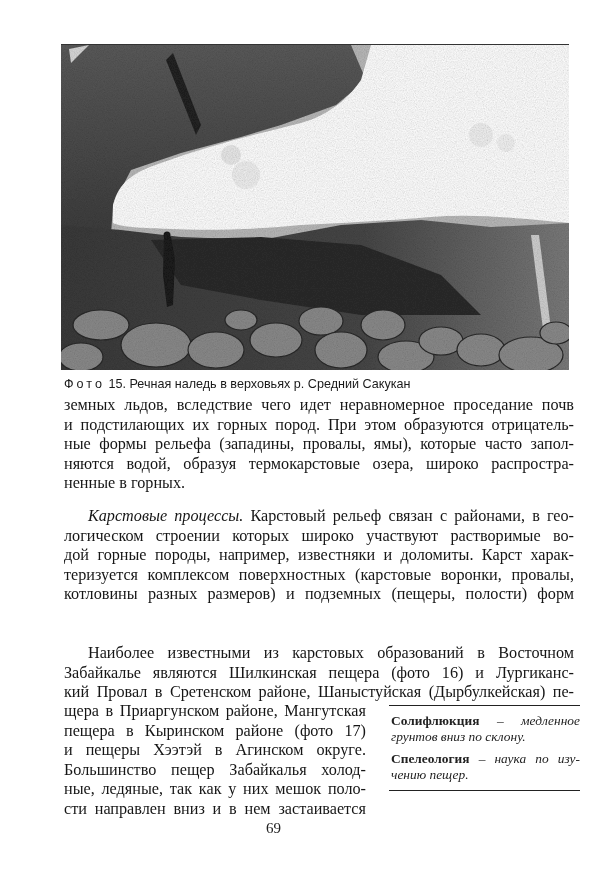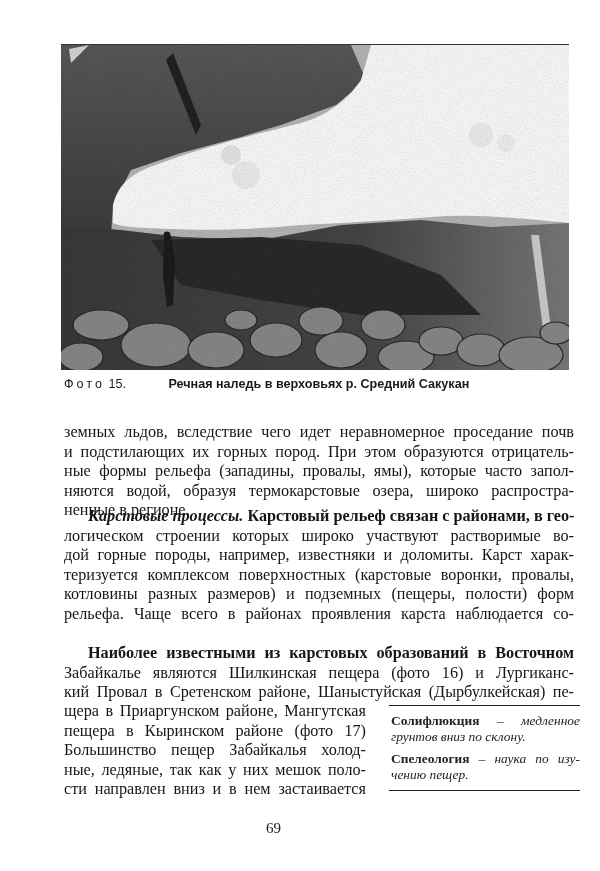--- a/index.html
+++ b/index.html
@@ -31,40 +31,40 @@
       left: 64px;
       top: 377px;
       width: 510px;
       font-family: "Liberation Sans", "DejaVu Sans", sans-serif;
       font-size: 12.6px;
       color: #1a1a1a;
       white-space: nowrap;
     }
     .caption .label { letter-spacing: 3px; font-weight: normal; }
     .caption .num { font-weight: normal; }
-    .caption .title { font-weight: bold; margin-left: 39px; }
+    .caption .title { font-weight: normal; }
 
     .text {
       position: absolute;
       left: 64px;
       width: 510px;
       font-size: 16.2px;
       line-height: 19.55px;
       text-align: justify;
     }
     .text .line {
       display: block;
       height: 19.55px;
       white-space: nowrap;
       text-align: justify;
       text-align-last: justify;
       overflow: visible;
     }
     .text .line.last { text-align-last: left; }
-    .text .line.indent { padding-left: 24px; font-weight: bold; }
+    .text .line.indent { padding-left: 24px; }
     .text em { font-style: italic; }
 
     .narrow .line { }
 
     .sidebar {
       position: absolute;
       left: 381px;
       top: 705px;
       width: 191px;
       border-top: 1.6px solid #222;
@@ -168,46 +168,46 @@
     </g>
   </svg>
 </div>
 
 <div class="caption">
   <span class="label">Фото</span>
   <span class="num">15.</span>
   <span class="title">Речная наледь в верховьях р. Средний Сакукан</span>
 </div>
 
-<div class="text" style="top:423px;">
+<div class="text" style="top:396px;">
   <span class="line">земных льдов, вследствие чего идет неравномерное проседание почв</span>
   <span class="line">и подстилающих их горных пород. При этом образуются отрицатель-</span>
   <span class="line">ные формы рельефа (западины, провалы, ямы), которые часто запол-</span>
   <span class="line">няются водой, образуя термокарстовые озера, широко распростра-</span>
-  <span class="line last">ненные в регионе.</span>
+  <span class="line last">ненные в горных.</span>
 </div>
 
 <div class="text" style="top:507px;">
   <span class="line indent"><em>Карстовые процессы.</em><span> Карстовый рельеф связан с районами, в гео-</span></span>
   <span class="line">логическом строении которых широко участвуют растворимые во-</span>
   <span class="line">дой горные породы, например, известняки и доломиты. Карст харак-</span>
   <span class="line">теризуется комплексом поверхностных (карстовые воронки, провалы,</span>
   <span class="line">котловины разных размеров) и подземных (пещеры, полости) форм</span>
-  <span class="line">рельефа. Чаще всего в районах проявления карста наблюдается со-</span>
 </div>
 
 <div class="text" style="top:644px;">
   <span class="line indent">Наиболее известными из карстовых образований в Восточном</span>
   <span class="line">Забайкалье являются Шилкинская пещера (фото 16) и Лургиканс-</span>
   <span class="line">кий Провал в Сретенском районе, Шаныстуйская (Дырбулкейская) пе-</span>
 </div>
 
 <div class="text narrow" style="top:702px; width:302px;">
   <span class="line">щера в Приаргунском районе, Мангутская</span>
   <span class="line">пещера в Кыринском районе (фото 17)</span>
+  <span class="line">и пещеры Хээтэй в Агинском округе.</span>
   <span class="line">Большинство пещер Забайкалья холод-</span>
   <span class="line">ные, ледяные, так как у них мешок поло-</span>
   <span class="line">сти направлен вниз и в нем застаивается</span>
 </div>
 
 <div class="sidebar">
   <div class="entry">
     <span class="sline"><span class="term">Солифлюкция</span><span class="def"> – </span><span class="def">медленное</span></span>
     <span class="sline def last">грунтов вниз по склону.</span>
   </div>

